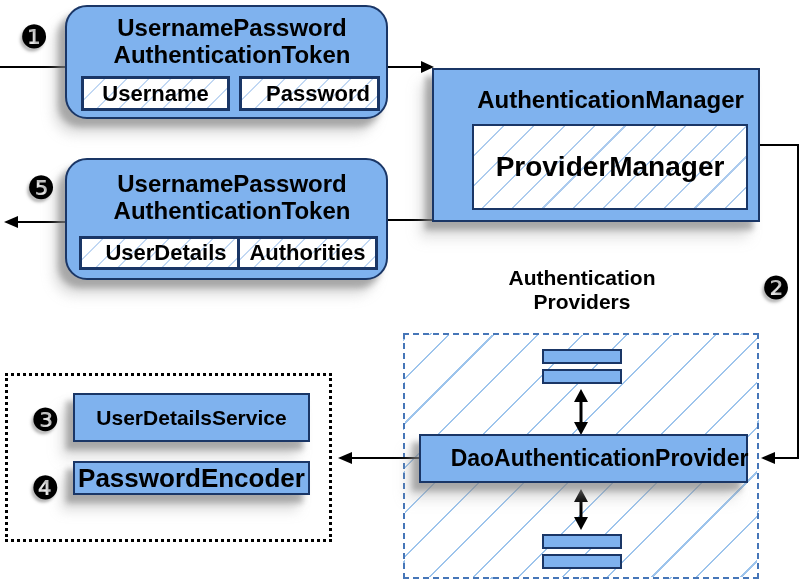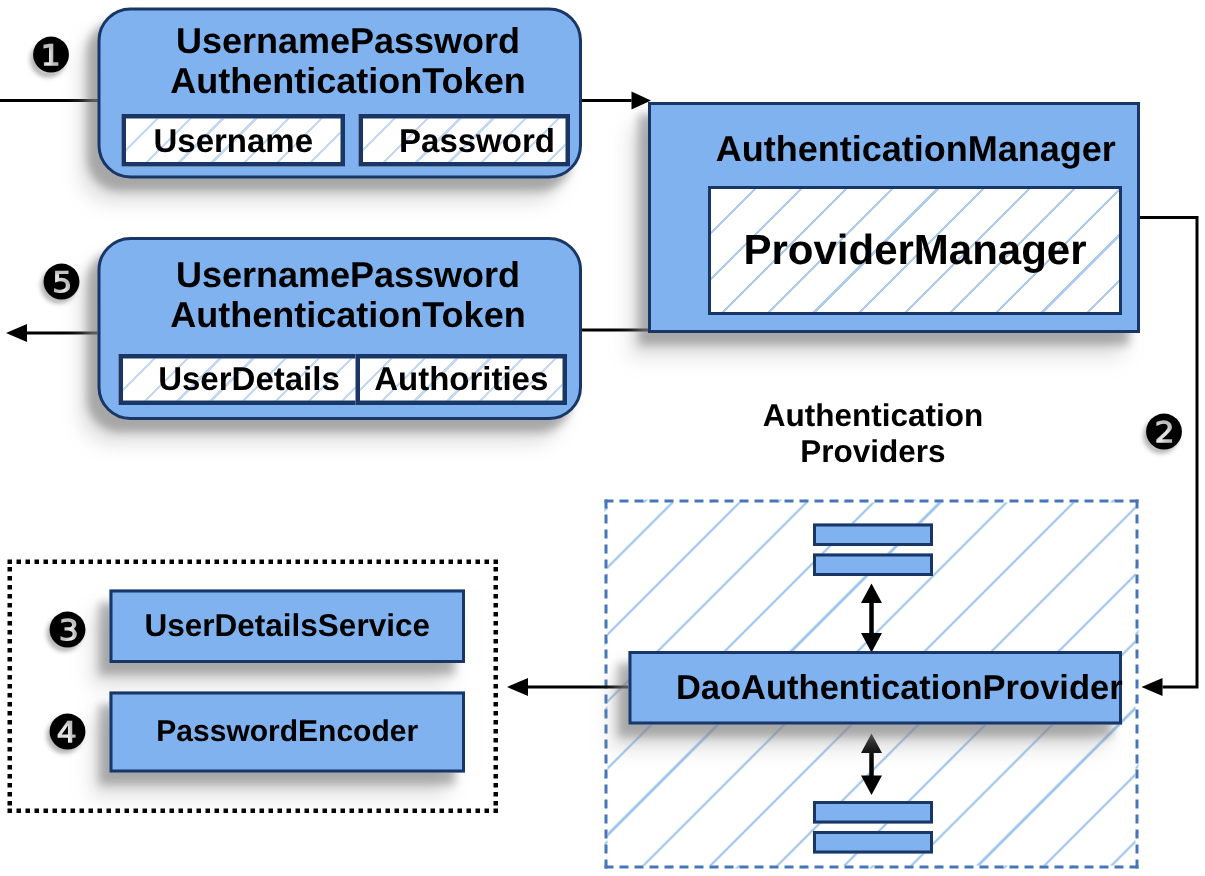--- a/index.html
+++ b/index.html
@@ -94,21 +94,21 @@
   </div>
 
   <div class="bar" style="left:542px;top:349px;"></div>
   <div class="bar" style="left:542px;top:369px;"></div>
   <div class="bar" style="left:542px;top:534px;"></div>
   <div class="bar" style="left:542px;top:554px;"></div>
 
   <div class="node vcenter" style="left:419px;top:434px;width:329px;height:49px;font-size:23px;padding-left:32px;">DaoAuthenticationProvider</div>
 
   <div class="node vcenter" style="left:73px;top:393px;width:237px;height:49px;font-size:21px;">UserDetailsService</div>
-  <div class="node vcenter" style="left:73px;top:461px;width:237px;height:54px;font-size:20px;">PasswordEncoder</div>
+  <div class="node vcenter" style="left:73px;top:461px;width:237px;height:34px;font-size:26px;">PasswordEncoder</div>
 
   <div class="badge" style="left:34px;top:37px;">❶</div>
   <div class="badge" style="left:776px;top:288px;">❷</div>
   <div class="badge" style="left:45px;top:420px;">❸</div>
   <div class="badge" style="left:45px;top:488px;">❹</div>
   <div class="badge" style="left:41px;top:188px;">❺</div>
 
 </div>
 
 </body></html>

